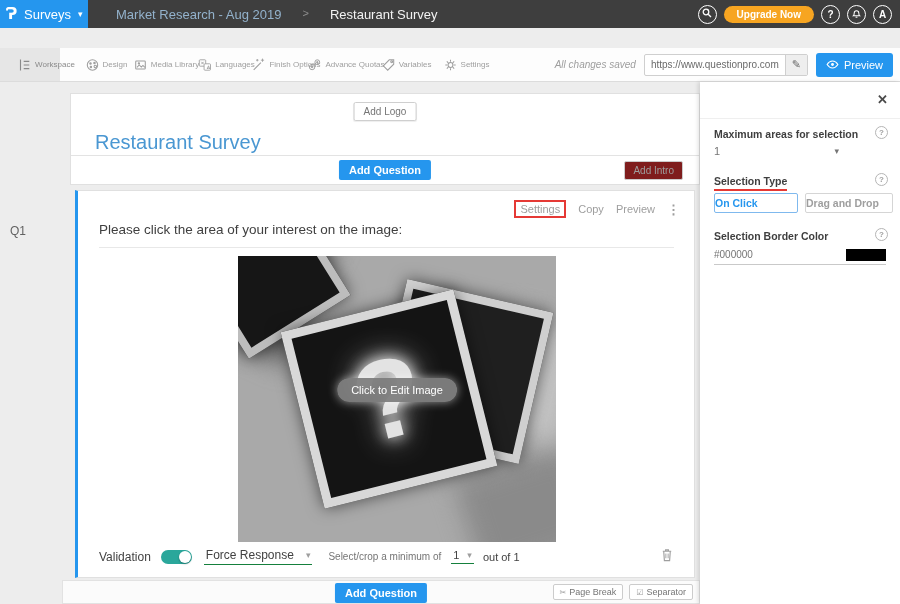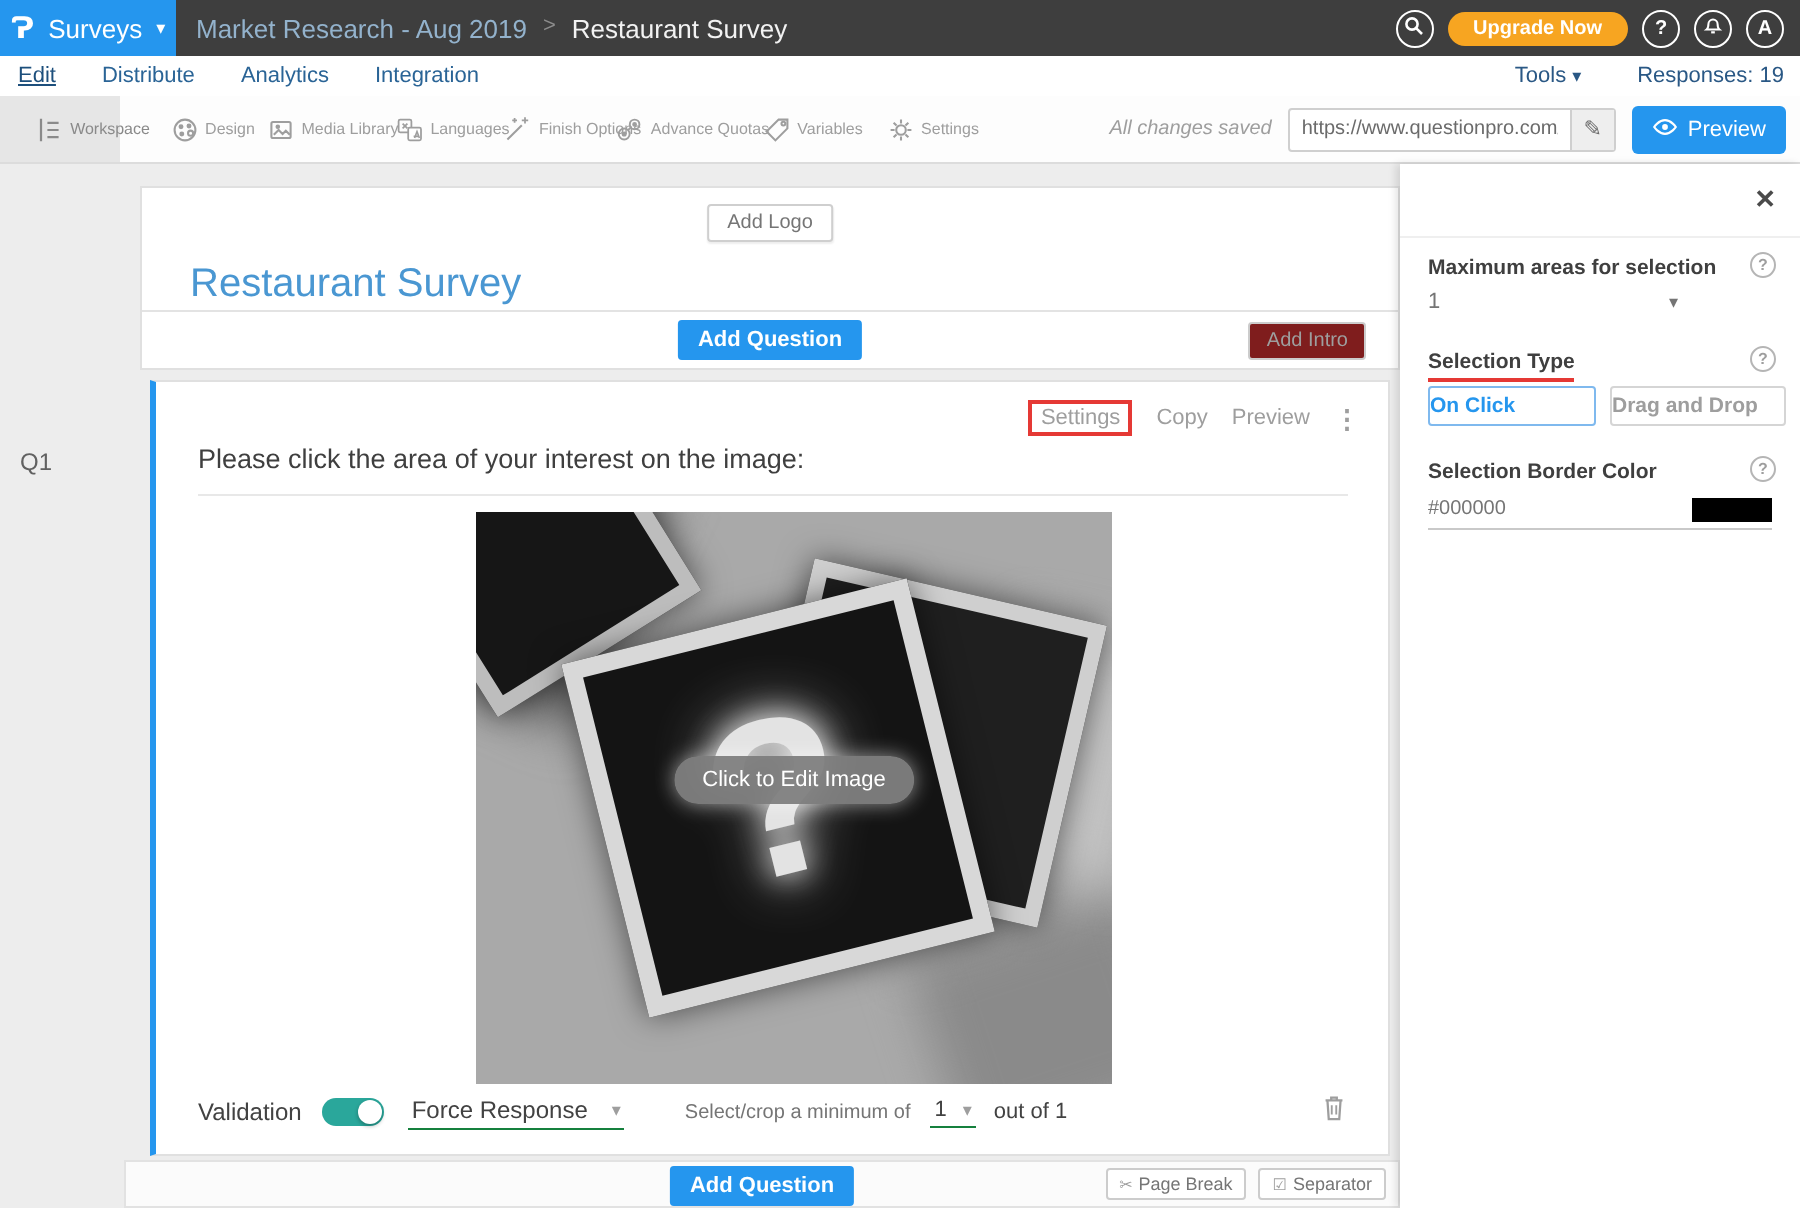--- a/index.html
+++ b/index.html
@@ -5,21 +5,21 @@
   * { margin:0; padding:0; box-sizing:border-box; }
   body { font-family:"Liberation Sans", sans-serif; background:#d8d8d8; }
   .app { position:relative; width:900px; height:604px; background:#ededed; overflow:hidden; }
 
   
   .topbar { position:absolute; top:0; left:0; width:900px; height:28px; background:#3e3e3e; display:flex; align-items:center; }
   .brand { width:88px; height:28px; background:#2596ee; display:flex; align-items:center; justify-content:center; gap:7px; cursor:pointer; }
   .brand .logo { font-family:"DejaVu Sans", sans-serif; color:#fff; font-weight:bold; font-size:15px; line-height:1; }
   .brand .brand-label { color:#fff; font-size:13px; }
   .brand .caret { color:#fff; font-size:9px; }
-  .crumbs { display:flex; align-items:flex-start; gap:8px; padding-left:10px; font-size:13px; }
+  .crumbs { display:flex; align-items:flex-start; gap:21px; padding-left:28px; font-size:13px; }
   .crumb-parent { color:#93b2cc; cursor:pointer; }
   .crumb-sep { color:#8d8d8d; font-size:11px; }
   .crumb-current { color:#f2f2f2; }
   .top-right { margin-left:auto; display:flex; align-items:center; gap:7px; padding-right:8px; }
   .circle-btn { width:19px; height:19px; border:1.5px solid #fff; border-radius:50%; display:flex; align-items:center; justify-content:center; color:#fff; font-size:10px; font-weight:bold; cursor:pointer; }
   .upgrade-btn { background:#f7a521; color:#fff; font-size:10px; font-weight:bold; border:none; border-radius:9px; height:17px; padding:0 13px; cursor:pointer; }
 
   
   .navrow { position:absolute; top:28px; left:0; width:900px; height:20px; background:#fff; display:flex; align-items:center; font-size:11px; }
   .nav-tabs { display:flex; gap:23px; padding-left:9px; }
@@ -76,21 +76,21 @@
   .glow-q { font-size:112px; font-weight:bold; color:#e3e3e3; text-shadow:0 0 16px #ffffff, 0 0 30px #cfcfcf; line-height:1; }
   .edit-img-btn { position:absolute; left:50%; top:47%; transform:translate(-50%,-50%); background:rgba(128,128,128,.95); color:#fff; border:none; border-radius:13px; font-size:11px; padding:6px 14px; cursor:pointer; box-shadow:0 0 10px rgba(255,255,255,.55); white-space:nowrap; }
 
   
   .valid-row { position:absolute; left:21px; right:20px; bottom:11px; display:flex; align-items:center; }
   .valid-label { font-size:12px; color:#424242; }
   .toggle { position:relative; width:31px; height:14px; border-radius:7px; background:#2aa79b; margin:0 12px 0 10px; cursor:pointer; }
   .toggle .knob { position:absolute; right:1px; top:1px; width:12px; height:12px; border-radius:50%; background:#fff; box-shadow:0 1px 2px rgba(0,0,0,.3); }
   .uline-select { border-bottom:1px solid #15803d; padding:0 2px 2px 2px; font-size:12px; color:#424242; display:flex; align-items:center; cursor:pointer; }
   .uline-select .caret { font-size:9px; color:#9e9e9e; margin-left:12px; }
-  .min-label { font-size:10px; color:#757575; margin-left:30px; }
+  .min-label { font-size:10px; color:#757575; margin-left:16px; }
   .min-select { margin-left:10px; font-size:11px; }
   .min-select .caret { margin-left:8px; }
   .outof-label { font-size:11px; color:#424242; margin-left:9px; }
   .trash-btn { margin-left:auto; cursor:pointer; display:flex; }
 
   
   .bottom-strip { position:absolute; left:62px; top:580px; width:638px; height:24px; background:#fbfbfb; border:1px solid #e2e2e2; }
   .bottom-strip .blue-btn { position:absolute; left:50%; transform:translateX(-50%); top:2px; }
   .strip-right { position:absolute; right:6px; top:3px; display:flex; gap:6px; }
   .mini-btn { background:#fff; border:1px solid #ccc; border-radius:2px; color:#757575; font-size:9px; padding:2px 6px; display:flex; align-items:center; gap:3px; cursor:pointer; }
@@ -150,32 +150,20 @@
               <path d="M5 10h2" stroke="#fff" stroke-width="1.2"></path>
             </svg>
         </span>
       </div>
       <div class="circle-btn">
           <span>A</span>
         </div>
     </div>
   </div>
 
-  <div class="navrow">
-    <div class="nav-tabs">
-      <span class="nav-tab active">Edit</span>
-      <span class="nav-tab">Distribute</span>
-      <span class="nav-tab">Analytics</span>
-      <span class="nav-tab">Integration</span>
-    </div>
-    <div class="nav-right">
-      <span><span>Tools</span><span class="caret">▾</span></span>
-      <span>Responses: 19</span>
-    </div>
-  </div>
 
   <div class="toolbar">
     <div class="tool-item active">
       <span class="tool-icon">
           <svg width="17" height="16" viewBox="0 0 20 20" stroke="#8a8a8a" stroke-width="1.4" fill="none">
             <path d="M5 3v14M9 5.5h7M9 10h7M9 14.5h7"></path>
           </svg>
         </span>
       <span class="tool-label">Workspace</span>
     </div>

